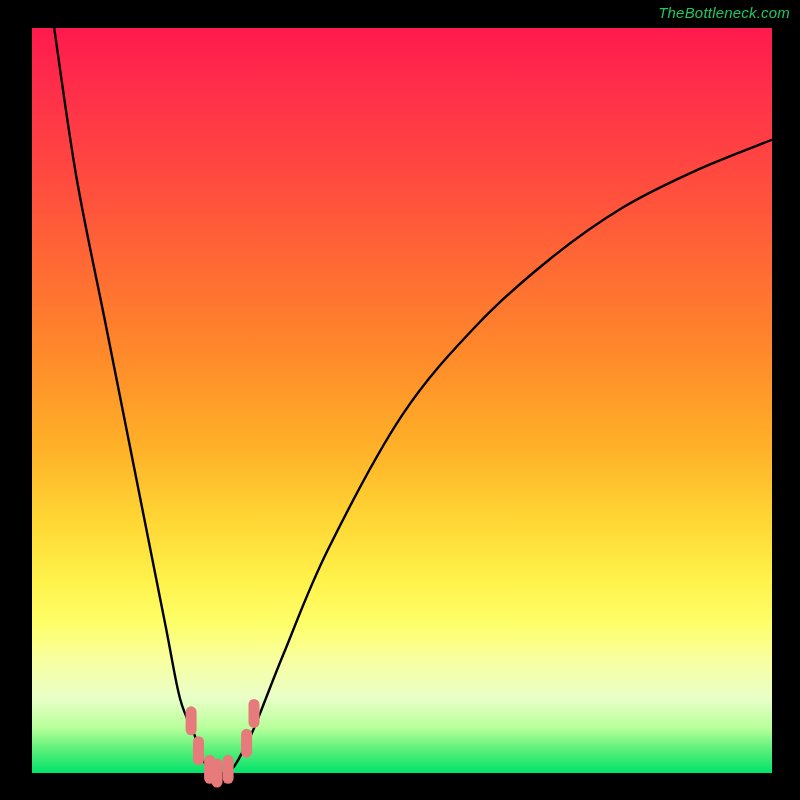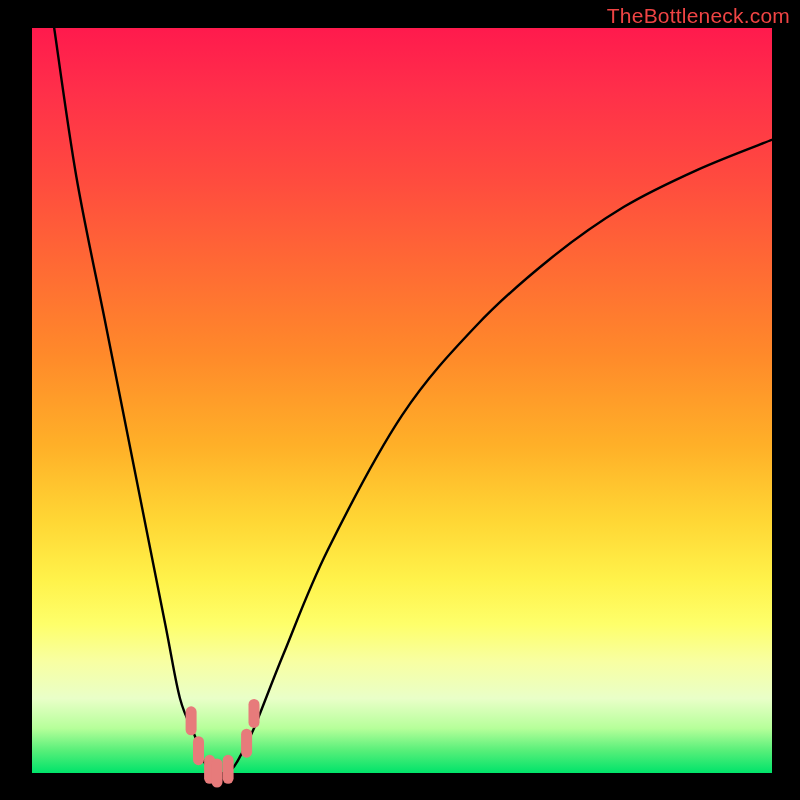--- a/index.html
+++ b/index.html
@@ -40,24 +40,25 @@
       #e9ffc8 90%,
       #b6ff9a 94%,
       #57ef79 97%,
       #00e36a 100%
     );
   }
   .watermark {
     position: absolute;
     top: 4px;
     right: 10px;
-    color: #ef4444;
-    font-size: 21px;
+    color: #22c55e;
+    font-size: 15px;
     letter-spacing: 0.2px;
     user-select: none;
+    font-style: italic;
   }
   svg.curve {
     position: absolute;
     left: 0;
     top: 0;
     width: 740px;
     height: 745px;
     overflow: visible;
   }
 </style>

